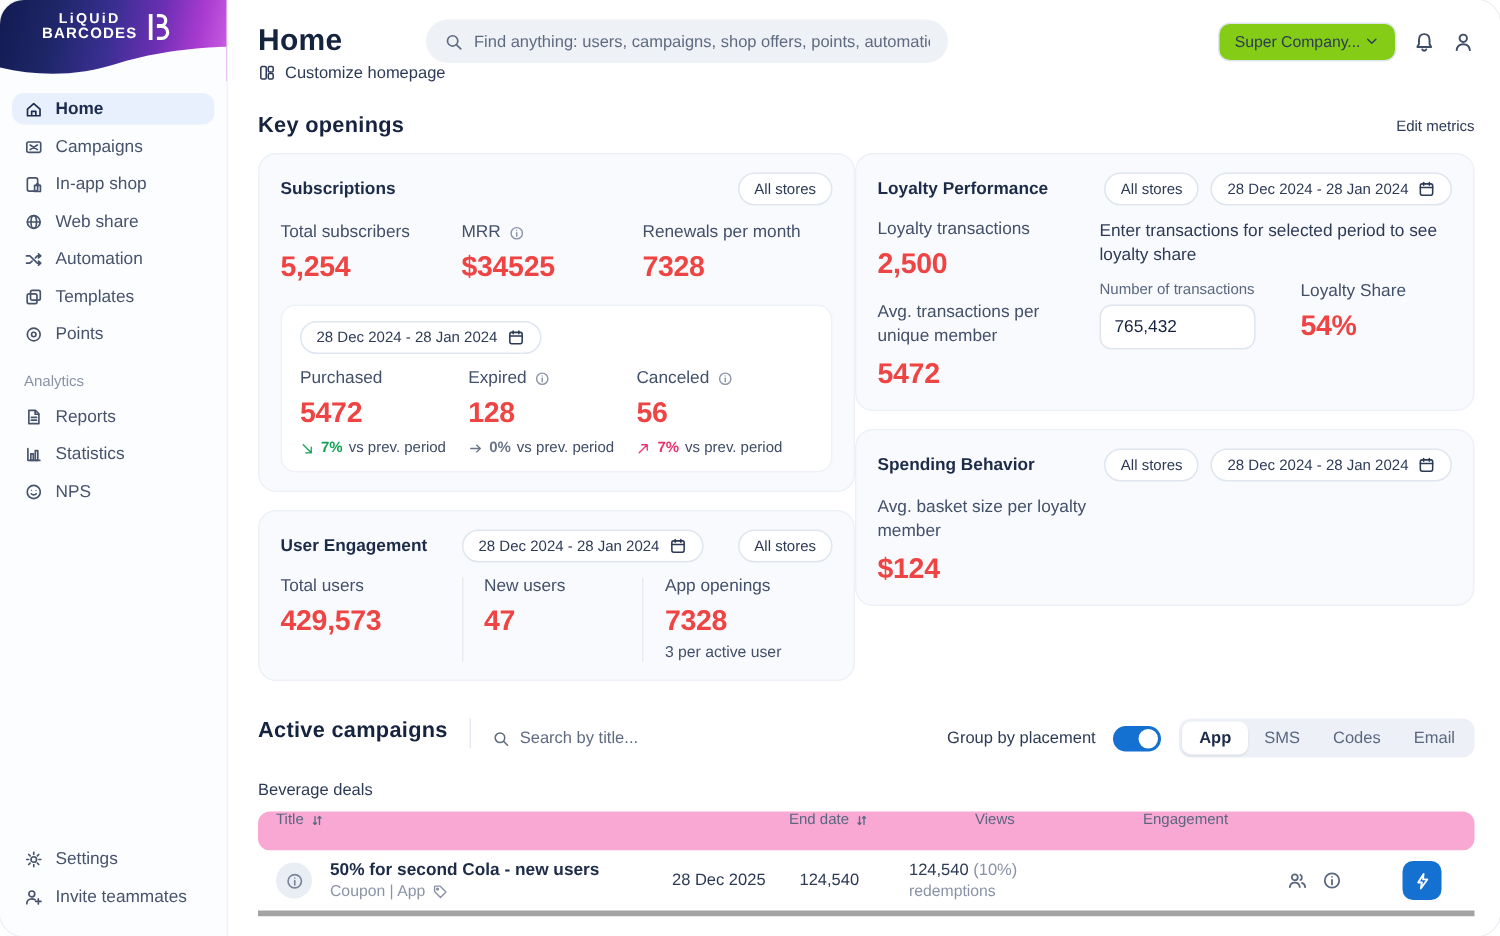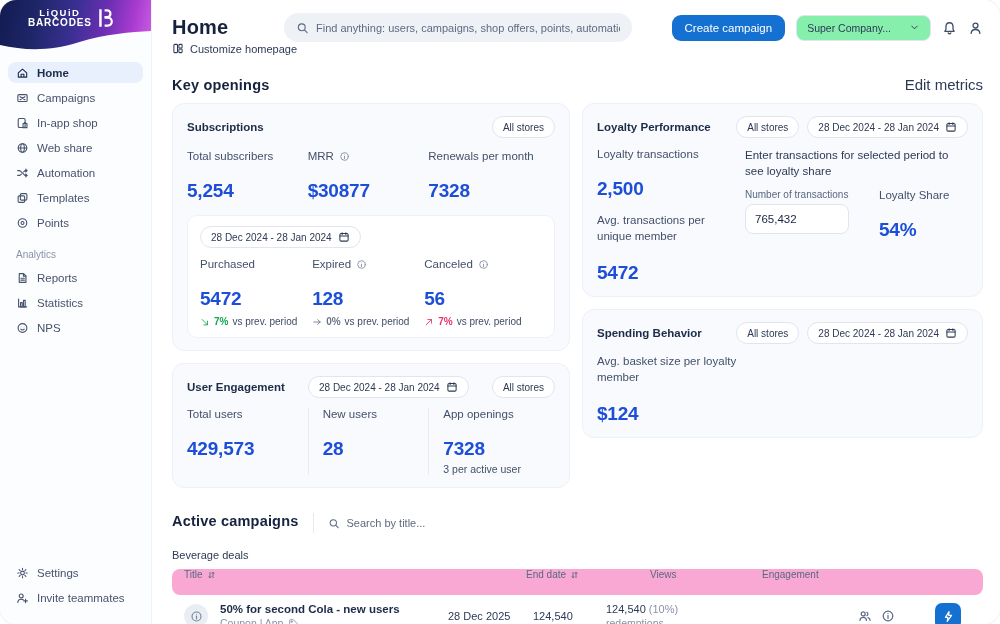--- a/index.html
+++ b/index.html
@@ -25,38 +25,38 @@
 
   
   .main { flex:1; background:#fff; padding:0 17px 0 20px; overflow:hidden; }
   .main-header { display:flex; align-items:center; margin-top:13px; }
   .page-title { font-size:20px; font-weight:800; letter-spacing:0.2px; width:112px; color:#16233f; }
   .searchbar { width:348px; height:29px; background:#eef1f6; border-radius:15px; display:flex; align-items:center; gap:7px; padding:0 12px; color:#5f6b80; }
   .searchbar input { border:0; outline:0; background:transparent; font-family:inherit; font-size:11px; color:#3e4c66; width:100%; }
   .searchbar input::placeholder { color:#5f6b80; }
   .hdr-right { margin-left:auto; display:flex; align-items:center; gap:11px; }
   .btn-primary { background:#1470d1; color:#fff; border:0; font-family:inherit; font-size:11.5px; font-weight:400; height:26px; padding:0 13px; border-radius:9px; cursor:pointer; }
-  .company { display:flex; align-items:center; gap:18px; height:26px; padding:0 10px; border:1px solid #dfe6ef; border-radius:8px; background:#86efac; font-size:10.5px; color:#2c3a55; cursor:pointer; }
+  .company { display:flex; align-items:center; gap:2px; height:26px; padding:0 10px; border:1px solid #dfe6ef; border-radius:8px; background:#84cc16; font-size:10.5px; color:#2c3a55; cursor:pointer; }
   .hdr-icon { color:#3e4c66; display:flex; cursor:pointer; }
   .customize { display:flex; align-items:center; gap:6px; margin-top:0; font-size:11px; color:#2c3a55; cursor:pointer; width:fit-content; }
 
   .sec-head { display:flex; align-items:center; justify-content:space-between; margin-top:21px; }
   .sec-title { font-size:14.5px; font-weight:800; letter-spacing:0.2px; color:#16233f; }
-  .link-sm { font-size:15px; color:#2c3a55; cursor:pointer;padding-left:24px; }
+  .link-sm { font-size:10px; color:#2c3a55; cursor:pointer;padding-left:24px; }
 
   
-  .grid { display:grid; grid-template-columns:398px 1fr; gap:12px; margin-top:10px; align-items:start; }
+  .grid { display:grid; grid-template-columns:398px 1fr; gap:0; margin-top:10px; align-items:start; }
   .col { display:flex; flex-direction:column; gap:12px; }
   .card { background:#f8fafd; border:1px solid #edf1f7; border-radius:12px; padding:12px 14px; }
   .card-head { display:flex; align-items:center; }
   .card-title { font-size:11.5px; font-weight:700; color:#1c2b47; }
   .chip, .badge { display:inline-flex; align-items:center; gap:6px; background:#fff; border:1px solid #dfe6ef; border-radius:14px; padding:0 10px; height:22px; font-size:10px; color:#2c3a55; cursor:pointer; white-space:nowrap; }
   .m3 { display:grid; grid-template-columns:1fr 1fr 1.05fr; margin-top:12px; }
   .lbl { font-size:11.5px; color:#43506a; display:flex; align-items:center; gap:5px; }
-  .val { font-size:19px; font-weight:700; color:#1d4ed8; margin-top:18px; letter-spacing:-0.2px; }
+  .val { font-size:19px; font-weight:700; color:#ef4444; margin-top:7px; letter-spacing:-0.2px; }
   .note { font-size:10.5px; color:#43506a; margin-top:3px; }
   .inner { background:#fff; border:1px solid #eef2f8; border-radius:10px; padding:10px 12px; margin-top:13px; }
   .inner .m3 { margin-top:10px; }
   .trend { display:flex; align-items:center; gap:4px; font-size:10px; color:#3e4c66; margin-top:6px; }
   .trend .pct { font-weight:700; }
   .g { color:#13a356; } .r { color:#e8336d; } .n { color:#6a7687; }
   .divcols > div { padding-right:8px; }
   .divcols > div + div { border-left:1px solid #e7ecf3; padding-left:14px; }
   .loyal-body { display:grid; grid-template-columns:148px 1fr; margin-top:10px; }
   .helper { font-size:11.5px; color:#2c3a55; line-height:1.35; max-width:235px; }
@@ -78,21 +78,21 @@
   .seg { display:flex; background:#edf1f7; border-radius:8px; padding:2px; }
   .seg .tab { font-size:11px; color:#5a6780; padding:0 11px; line-height:22px; border-radius:6px; cursor:pointer; }
   .seg .tab.active { background:#fff; color:#1c2b47; font-weight:700; box-shadow:0 1px 2px rgba(20,40,80,.10); }
   .group-label { font-size:11px; color:#2c3a55; margin-top:16px; }
 
   .table { margin-top:8px; }
   .trow { display:grid; grid-template-columns:48px 228px 85px 73px 100px 150px 1fr 48px; align-items:center; }
   .thead { background:#f9a8d4; border-radius:8px; height:26px; font-size:10px; color:#5a6780;gap:39px; }
   .thead .cell { display:flex; align-items:center; gap:4px; }
   .thead .c-title { grid-column:1 / 3; padding-left:12px; }
-  .tbody .trow { background:#fff; height:44px; border-bottom:2px solid #a3a3a3; }
+  .tbody .trow { background:#fff; height:44px; border-bottom:4px solid #a3a3a3; }
   .avatar { width:24px; height:24px; border-radius:50%; background:#e9edf4; display:flex; align-items:center; justify-content:center; color:#7a8598; margin-left:12px; }
   .rt { font-size:11.5px; font-weight:700; color:#1c2b47; display:flex; align-items:center; gap:5px; }
   .rmeta { font-size:10.5px; color:#8a93a6; margin-top:2px; min-height:13px; display:flex; align-items:center; gap:5px; }
   .cell-sm { font-size:11px; color:#2c3a55; }
   .eng-v { font-size:11px; color:#2c3a55; }
   .eng-v .pct { color:#8a93a6; }
   .eng-l { font-size:10.5px; color:#8a93a6; margin-top:2px; min-height:13px; }
   .row-ics { display:flex; justify-content:flex-end; gap:9px; color:#5a6780; padding-right:40px; }
   .bolt-btn { width:26px; height:26px; border-radius:7px; background:#1470d1; border:0; display:flex; align-items:center; justify-content:center; color:#fff; cursor:pointer; }
 </style>
@@ -225,21 +225,20 @@
     <div class="main-header">
       <h1 class="page-title">Home</h1>
       <div class="searchbar">
         <svg class="ic" width="13" height="14" viewBox="0 0 14 14">
             <circle cx="6.2" cy="6.2" r="3.7"></circle>
             <path d="M9 9 L12 12"></path>
           </svg>
         <input type="text" placeholder="Find anything: users, campaigns, shop offers, points, automations" style="">
       </div>
       <div class="hdr-right">
-        <button class="btn-primary">Create campaign</button>
         <div class="company">
           <span>Super Company...</span>
           <svg class="ic" width="11" height="11" viewBox="0 0 14 14">
               <path d="M3.5 5.2 L7 8.7 L10.5 5.2"></path>
             </svg>
         </div>
         <span class="hdr-icon">
           <svg class="ic" width="15" height="16" viewBox="0 0 14 14">
               <path d="M7 2.1 C4.9 2.1 3.7 3.7 3.7 5.9 V8.2 L2.7 10.1 H11.3 L10.3 8.2 V5.9 C10.3 3.7 9.1 2.1 7 2.1 Z"></path>
               <path d="M5.8 11.6 a1.3 1.3 0 0 0 2.4 0"></path>
@@ -284,21 +283,21 @@
             </div>
             <div>
               <div class="lbl">
                   <span>MRR</span>
                 <svg class="ic" width="11" height="11" viewBox="0 0 14 14" style="color:#8a93a6;">
                     <circle cx="7" cy="7" r="4.8"></circle>
                     <path d="M7 6.6 V9.6"></path>
                     <circle cx="7" cy="4.6" r="0.55" fill="currentColor" stroke="none"></circle>
                   </svg>
               </div>
-              <div class="val">$30877</div>
+              <div class="val">$34525</div>
             </div>
             <div>
               <div class="lbl">Renewals per month</div>
               <div class="val">7328</div>
             </div>
           </div>
 
           <div class="inner">
             <span class="chip">
               <span>28 Dec 2024 - 28 Jan 2024</span>
@@ -371,21 +370,21 @@
             </span>
             <span class="badge">All stores</span>
           </div>
           <div class="m3 divcols" style="margin-top:10px;">
             <div>
               <div class="lbl">Total users</div>
               <div class="val">429,573</div>
             </div>
             <div>
               <div class="lbl">New users</div>
-              <div class="val">28</div>
+              <div class="val">47</div>
             </div>
             <div>
               <div class="lbl">App openings</div>
               <div class="val">7328</div>
               <div class="note">3 per active user</div>
             </div>
           </div>
         </section>
       </div>
 
@@ -448,20 +447,32 @@
 
     <div class="ac-head">
       <div class="sec-title">Active campaigns</div>
       <div class="vdiv"></div>
       <div class="ac-search">
         <svg class="ic" width="12" height="13" viewBox="0 0 14 14">
             <circle cx="6.2" cy="6.2" r="3.7"></circle>
             <path d="M9 9 L12 12"></path>
           </svg>
         <input type="text" placeholder="Search by title..." style="">
+      </div>
+      <div class="ac-right">
+        <span class="toggle-lbl">Group by placement</span>
+        <div class="toggle">
+            <div class="knob"></div>
+          </div>
+        <div class="seg">
+          <div class="tab active">App</div>
+          <div class="tab">SMS</div>
+          <div class="tab">Codes</div>
+          <div class="tab">Email</div>
+        </div>
       </div>
     </div>
 
     <div class="group-label">Beverage deals</div>
 
     <div class="table">
       <div class="trow thead">
         <div class="cell c-title">
           <span>Title</span>
           <svg class="ic" width="9" height="10" viewBox="0 0 12 12">

